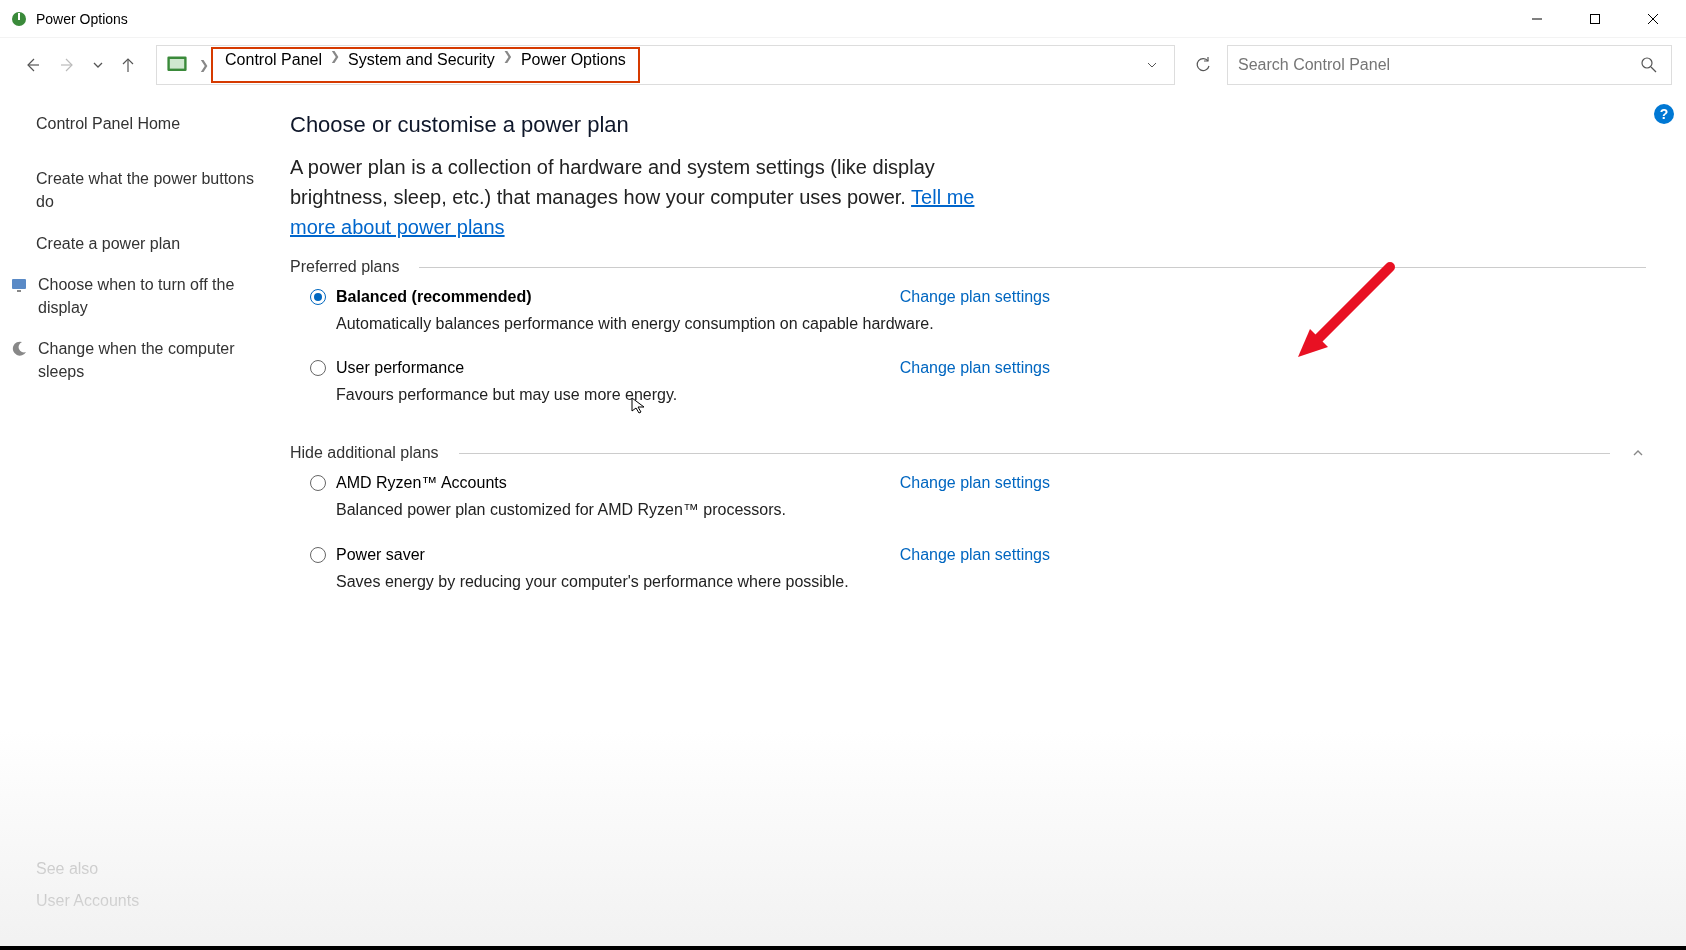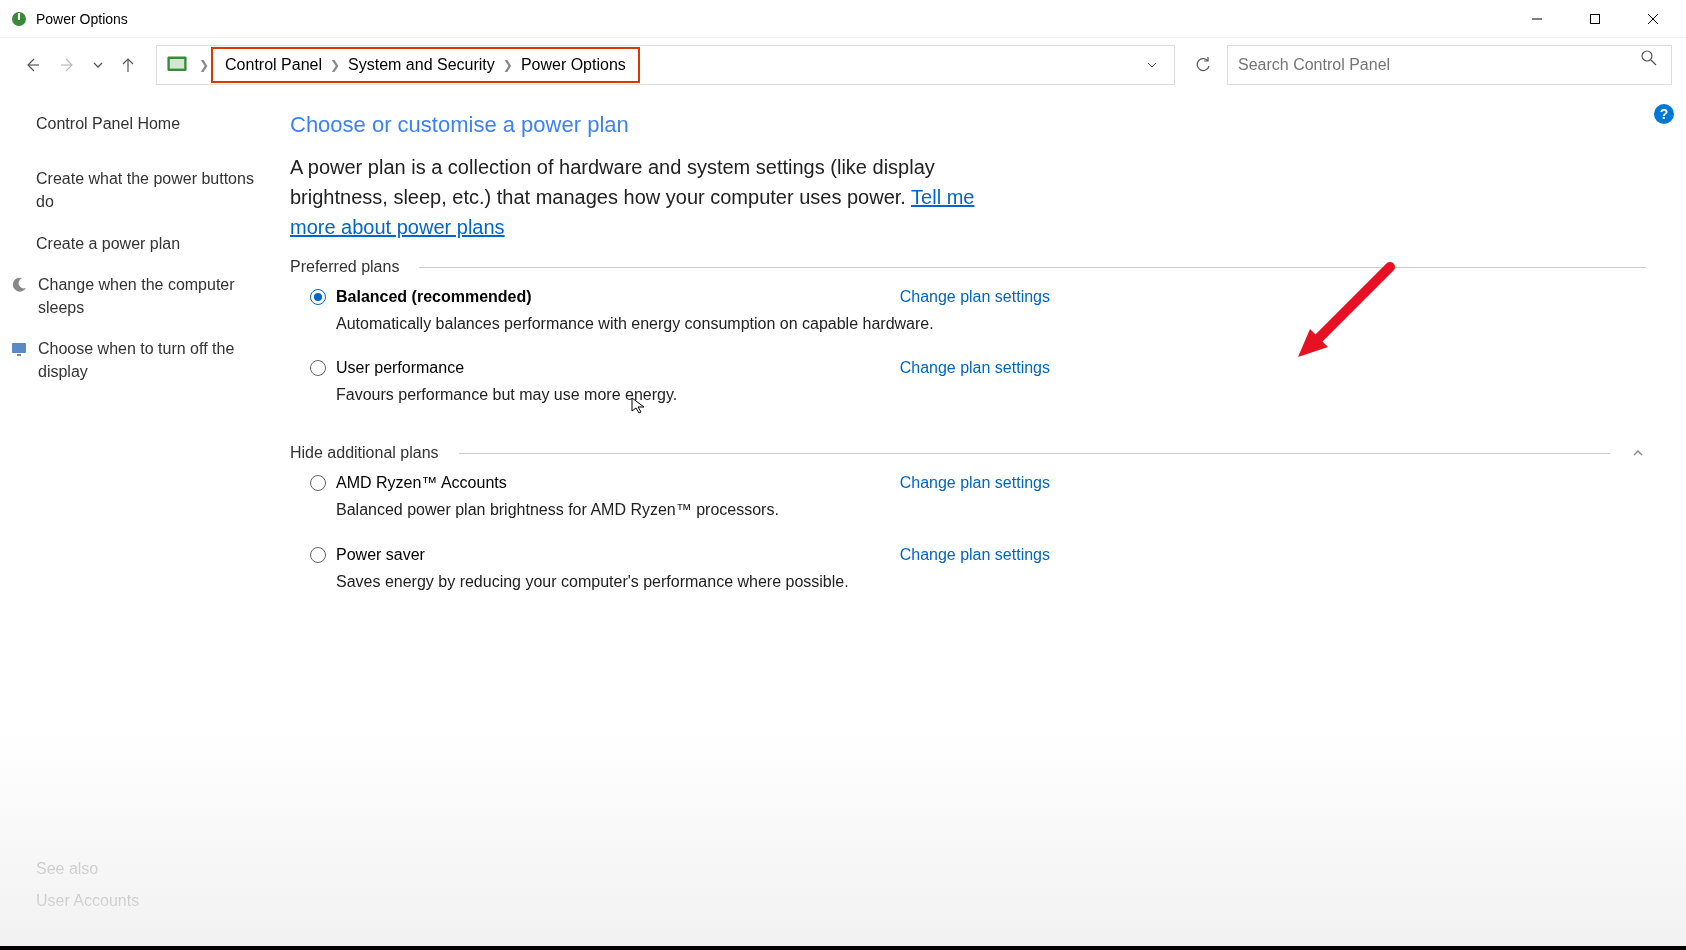--- a/index.html
+++ b/index.html
@@ -19,43 +19,43 @@
   .nav-arrow svg { width: 18px; height: 18px; stroke: #555; stroke-width: 1.2; fill: none; }
   .nav-arrow.disabled svg { stroke: #bbb; }
   .nav-chevron { width: 24px; height: 36px; display: flex; align-items: center; justify-content: center; }
   .nav-chevron svg { width: 12px; height: 12px; stroke: #555; stroke-width: 1.3; fill: none; }
   .nav-up { width: 36px; height: 36px; display: flex; align-items: center; justify-content: center; margin-right: 10px; }
   .nav-up svg { width: 18px; height: 18px; stroke: #555; stroke-width: 1.2; fill: none; }
 
   .addressbar { flex: 1; height: 40px; border: 1px solid #ddd; display: flex; align-items: center; padding: 0 4px; margin-right: 10px; position: relative; }
   .addr-icon { width: 24px; height: 24px; margin: 0 6px 0 4px; display:flex; align-items:center; justify-content:center; }
   .addr-sep { color: #888; font-size: 12px; margin: 0 4px; }
-  .breadcrumb-box { display: flex; align-items: center; border: 2px solid #d63a00; height: 36px; padding: 0 8px; margin-left: -2px; }
+  .breadcrumb-box { display: flex; border: 2px solid #d63a00; height: 36px; padding: 0 8px; margin-left: -2px; }
   .crumb { font-size: 16px; color: #000; padding: 2px 4px; }
   .addressbar .dropdown-chevron { margin-left: auto; width: 36px; display:flex; justify-content:center; }
   .refresh-btn { width: 36px; height: 36px; display:flex; align-items:center; justify-content:center; margin-right: 6px; }
   .refresh-btn svg, .search-icon-btn svg { width:18px; height:18px; stroke:#555; stroke-width:1.2; fill:none; }
 
-  .searchbox { width: 445px; height: 40px; border: 1px solid #ddd; display:flex; padding: 0 10px; }
+  .searchbox { width: 445px; height: 40px; border: 1px solid #ddd; display:flex; align-items:center; padding: 0 10px; }
   .searchbox input { border:none; outline:none; flex:1; font-size:16px; color:#666; background:transparent; }
   .search-icon-btn { width:24px; height:24px; display:flex; align-items:center; justify-content:center; }
 
   
   .body-area { display: flex; height: calc(100% - 92px); position: relative; }
   .sidebar { width: 280px; padding: 20px 18px 20px 36px; position: relative; }
   .sidebar a, .sidebar .side-link { display:block; font-size:16px; color:#333; text-decoration:none; margin-bottom: 18px; line-height:1.45; cursor:pointer; }
   .sidebar .side-link.with-icon { display:flex; align-items:flex-start; gap:10px; margin-left:-26px; }
   .side-icon { width:18px; height:18px; flex-shrink:0; margin-top:3px; }
 
   .see-also-block { position:absolute; bottom: 40px; left: 36px; }
   .see-also-label { color:#888; font-size:16px; margin-bottom: 14px; }
   .see-also-link { font-size:16px; color:#333; }
 
   .content { flex:1; padding: 20px 40px 20px 10px; position: relative; }
-  .content h1 { font-size: 22px; font-weight: 400; color: #3b82f6; margin-bottom: 14px; }
+  .content h1 { font-size: 22px; font-weight: 400; color: #0f172a; margin-bottom: 14px; }
   .content .intro { font-size:20px; color:#222; line-height:1.5; max-width: 720px; margin-bottom: 16px; }
   .intro a { color:#0066cc; text-decoration: underline; }
 
   .section-label { font-size:16px; color:#333; margin-bottom: 12px; display:flex; align-items:center; gap:20px; }
   .section-label .line { flex:1; border-top:1px solid #ccc; }
   .section-label .collapse-chevron { width:16px; height:16px; display:flex; align-items:center; justify-content:center; }
   .section-label .collapse-chevron svg { width:12px; height:12px; stroke:#888; stroke-width:1.4; fill:none; }
 
   .plan { margin: 0 0 24px 20px; max-width: 740px; position:relative; }
   .plan-header { display:flex; align-items:center; }
@@ -178,30 +178,30 @@
 
 <div class="body-area">
 
   <div class="sidebar">
     <span class="side-link">Control Panel Home</span>
     <div style="height:14px"></div>
     <span class="side-link">Create what the power buttons do</span>
     <span class="side-link">Create a power plan</span>
     <span class="side-link with-icon">
       <span class="side-icon"><svg viewBox="0 0 18 18">
-            <path d="M12 2 A7 7 0 1 0 16 12 A5 5 0 0 1 12 2" fill="#888"></path>
-          </svg></span>
-      <span>Change when the computer sleeps</span>
-    </span>
-    <span class="side-link with-icon">
-      <span class="side-icon"><svg viewBox="0 0 18 18">
             <rect x="2" y="3" width="14" height="10" rx="1" fill="#5a8ac6"></rect>
             <rect x="7" y="14" width="4" height="2" fill="#888"></rect>
           </svg></span>
       <span>Choose when to turn off the display</span>
+    </span>
+    <span class="side-link with-icon">
+      <span class="side-icon"><svg viewBox="0 0 18 18">
+            <path d="M12 2 A7 7 0 1 0 16 12 A5 5 0 0 1 12 2" fill="#888"></path>
+          </svg></span>
+      <span>Change when the computer sleeps</span>
     </span>
 
     <div class="see-also-block">
       <div class="see-also-label">See also</div>
       <div class="see-also-link">User Accounts</div>
     </div>
   </div>
 
   <div class="content">
     <h1>Choose or customise a power plan</h1>
@@ -242,21 +242,21 @@
           </svg>
         </span>
     </div>
 
     <div class="plan">
       <div class="plan-header">
         <span class="radio"></span>
         <span class="plan-name">AMD Ryzen™ Accounts</span>
         <span class="change-link">Change plan settings</span>
       </div>
-      <div class="plan-desc">Balanced power plan brightness for AMD Ryzen™ processors.</div>
+      <div class="plan-desc">Balanced power plan customized for AMD Ryzen™ processors.</div>
     </div>
 
     <div class="plan">
       <div class="plan-header">
         <span class="radio"></span>
         <span class="plan-name">Power saver</span>
         <span class="change-link">Change plan settings</span>
       </div>
       <div class="plan-desc">Saves energy by reducing your computer's performance where possible.</div>
     </div>

